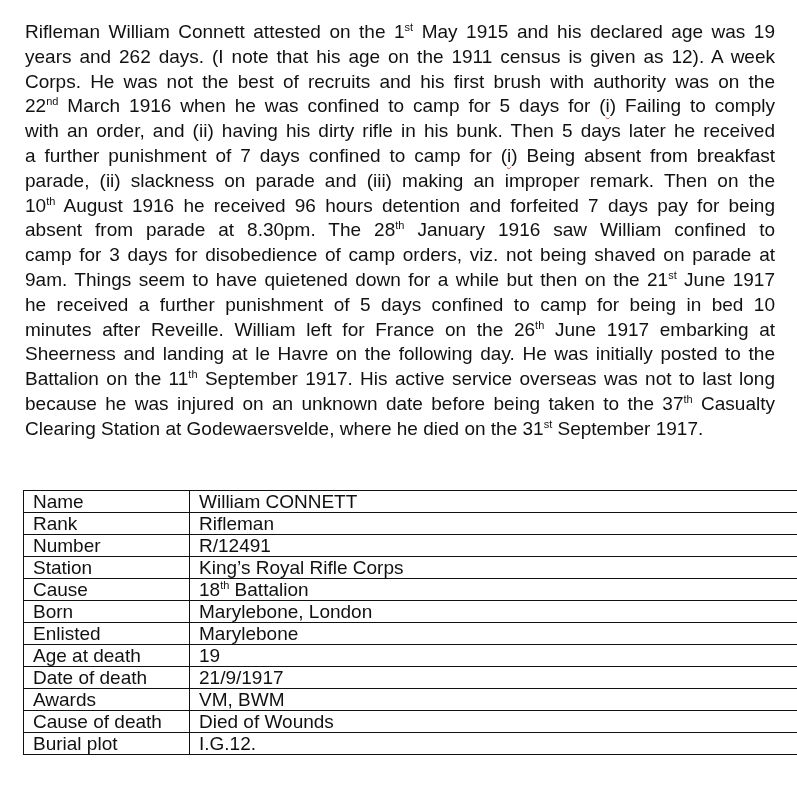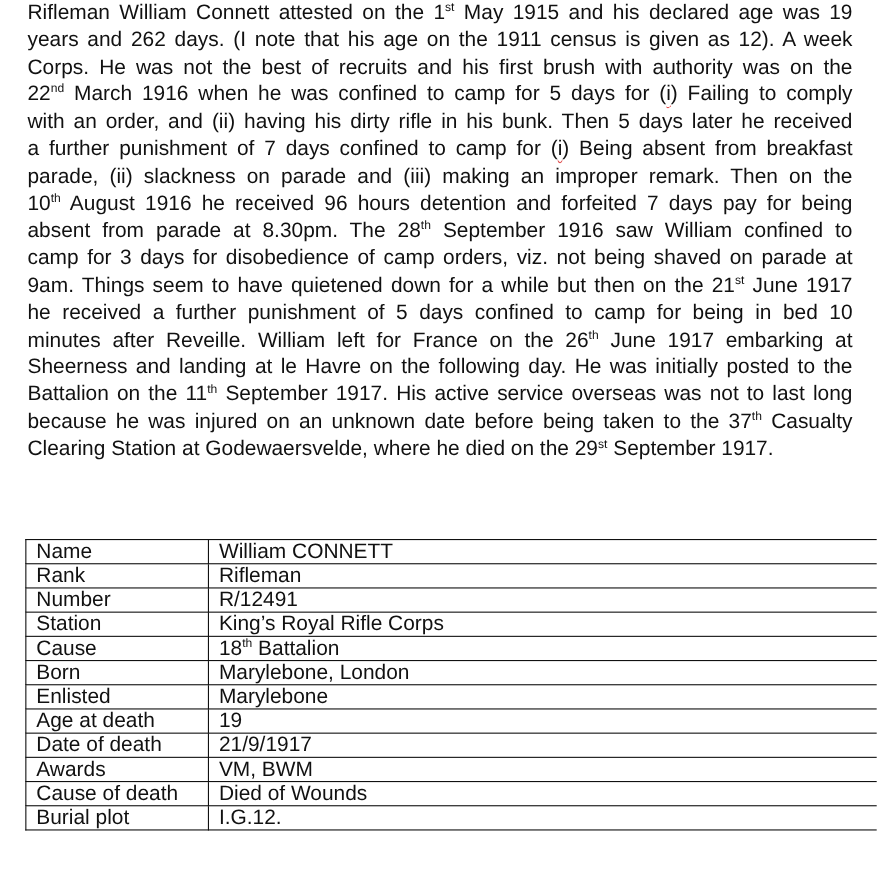--- a/index.html
+++ b/index.html
@@ -11,21 +11,21 @@
     width: 797px;
     height: 796px;
     position: relative;
     overflow: hidden;
     font-family: "Liberation Sans", sans-serif;
     color: #111111;
   }
   .doc {
     position: absolute;
     left: 25px;
-    top: 0;
+    top: 20px;
     width: 750px;
   }
   .para-line {
     display: block;
     height: 24.8px;
     line-height: 24.8px;
     font-size: 19px;
     text-align: justify;
     text-align-last: justify;
     white-space: normal;
@@ -67,29 +67,29 @@
 
 <div class="doc">
   <span class="para-line"><span>Rifleman William Connett attested on the 1</span><sup>st</sup><span> May 1915 and his declared age was 19</span></span>
   <span class="para-line"><span>years and 262 days.  (I note that his age on the 1911 census is given as 12).  A week</span></span>
   <span class="para-line"><span>Corps.  He was not the best of recruits and his first brush with authority was on the</span></span>
   <span class="para-line"><span>22</span><sup>nd</sup><span> March 1916 when he was confined to camp for 5 days for (<span class="spell">i</span>) Failing to comply</span></span>
   <span class="para-line"><span>with an order, and (ii) having his dirty rifle in his bunk.   Then 5 days later he received</span></span>
   <span class="para-line"><span>a further punishment of 7 days confined to camp for (<span class="spell">i</span>) Being absent from breakfast</span></span>
   <span class="para-line"><span>parade, (ii) slackness on parade and (iii) making an improper remark.  Then on the</span></span>
   <span class="para-line"><span>10</span><sup>th</sup><span> August 1916 he received 96 hours detention and forfeited 7 days pay for being</span></span>
-  <span class="para-line"><span>absent from parade at 8.30pm.  The 28</span><sup>th</sup><span> September 1916 saw William confined to</span></span>
+  <span class="para-line"><span>absent from parade at 8.30pm.  The 28</span><sup>th</sup><span> January 1916 saw William confined to</span></span>
   <span class="para-line"><span>camp for 3 days for disobedience of camp orders, viz. not being shaved on parade at</span></span>
   <span class="para-line"><span>9am.  Things seem to have quietened down for a while but then on the 21</span><sup>st</sup><span> June 1917</span></span>
   <span class="para-line"><span>he received a further punishment of 5 days confined to camp for being in bed 10</span></span>
   <span class="para-line"><span>minutes after Reveille.  William left for France on the 26</span><sup>th</sup><span> June 1917 embarking at</span></span>
   <span class="para-line"><span>Sheerness and landing at le Havre on the following day.  He was initially posted to the</span></span>
   <span class="para-line"><span>Battalion on the 11</span><sup>th</sup><span> September 1917.  His active service overseas was not to last long</span></span>
   <span class="para-line"><span>because he was injured on an unknown date before being taken to the 37</span><sup>th</sup><span> Casualty</span></span>
-  <span class="para-line last"><span>Clearing Station at Godewaersvelde, where he died on the 29</span><sup>st</sup><span> September 1917.</span></span>
+  <span class="para-line last"><span>Clearing Station at Godewaersvelde, where he died on the 31</span><sup>st</sup><span> September 1917.</span></span>
 </div>
 
 <table class="info">
   <tbody>
     <tr>
       <td class="label">Name</td>
       <td>William CONNETT</td>
     </tr>
     <tr>
       <td class="label">Rank</td>

